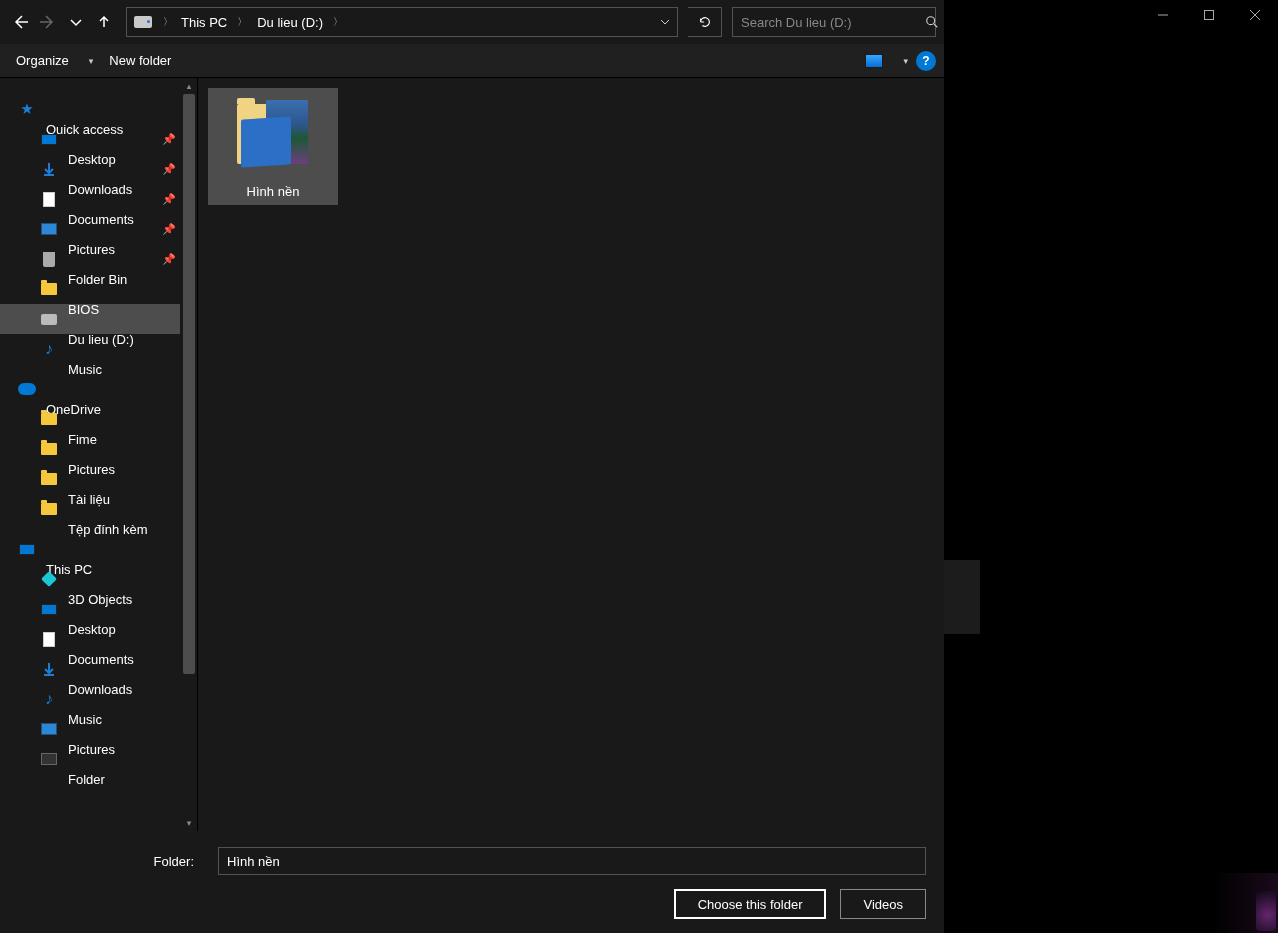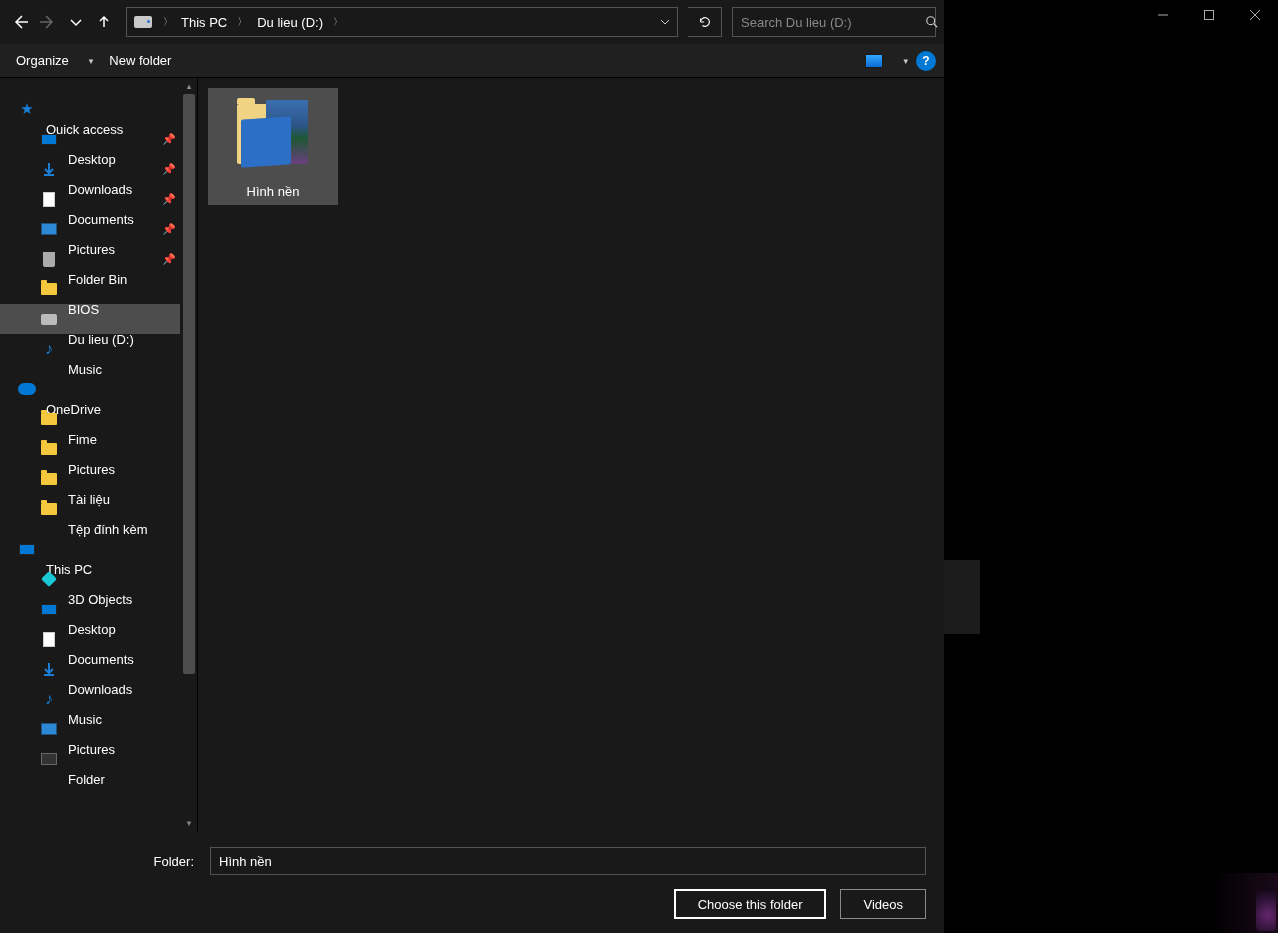--- a/index.html
+++ b/index.html
@@ -79,21 +79,21 @@
 .content { flex: 1; background: #191919; padding: 10px; position: relative; overflow: auto; }
 .folder-tile { width: 130px; background: #4d4d4d; padding: 8px 6px 6px 6px; text-align: center; cursor: pointer; }
 .folder-thumb { width: 80px; height: 80px; margin: 0 auto 8px; position: relative; }
 .ft-back { position: absolute; left: 4px; top: 8px; width: 55px; height: 60px; background: #f0d483; border-radius: 2px 4px 2px 2px; }
 .ft-back::before { content:""; position:absolute; top:-6px; left:0; width:18px; height:6px; background:#f0d483; border-radius:2px 2px 0 0; }
 .ft-img { position: absolute; right: 5px; top: 4px; width: 42px; height: 64px; background: linear-gradient(180deg, #3a6fb0 0%, #2d5589 40%, #1e5734 60%, #6b3f7f 100%); border-radius: 1px; }
 .ft-front { position: absolute; left: 8px; top: 22px; width: 50px; height: 48px; background: #2b6fc7; transform: skewY(-4deg); border-radius: 2px; }
 .folder-label { color: #fff; font-size: 13px; }
 
 .footer { background: #191919; padding: 16px 18px 14px 18px; }
-.folder-row { display: flex; align-items: center; gap: 12px; margin-bottom: 14px; }
+.folder-row { display: flex; align-items: center; gap: 20px; margin-bottom: 14px; }
 .folder-row .lbl { width: 180px; text-align: right; color: #fff; padding-right: 4px; }
 .folder-input { flex: 1; height: 28px; border: 1px solid #535353; background: #191919; color: #fff; padding: 0 8px; font-size: 13px; outline: none; }
 .btn-row { display: flex; justify-content: flex-end; gap: 14px; }
 .btn { height: 30px; padding: 0 22px; border: 1px solid #888; background: #191919; color: #fff; font-size: 13px; cursor: pointer; display: flex; align-items: center; justify-content: center; }
 .btn.primary { border: 2px solid #fff; }
 
 .bg-panel { position: absolute; top: 560px; left: 944px; width: 36px; height: 74px; background: #1c1c1c; }
 .taskbar-edge { position: absolute; left: 944px; bottom: 0; width: 334px; height: 60px; background: linear-gradient(90deg, #000 80%, #1a0a1a 100%); }
 .corner { position: absolute; right: 2px; bottom: 2px; width: 20px; height: 40px; background: radial-gradient(circle at 60% 60%, #9739a6 0%, #311640 70%, transparent 100%); border-radius: 4px; opacity: 0.6; }
 </style>

